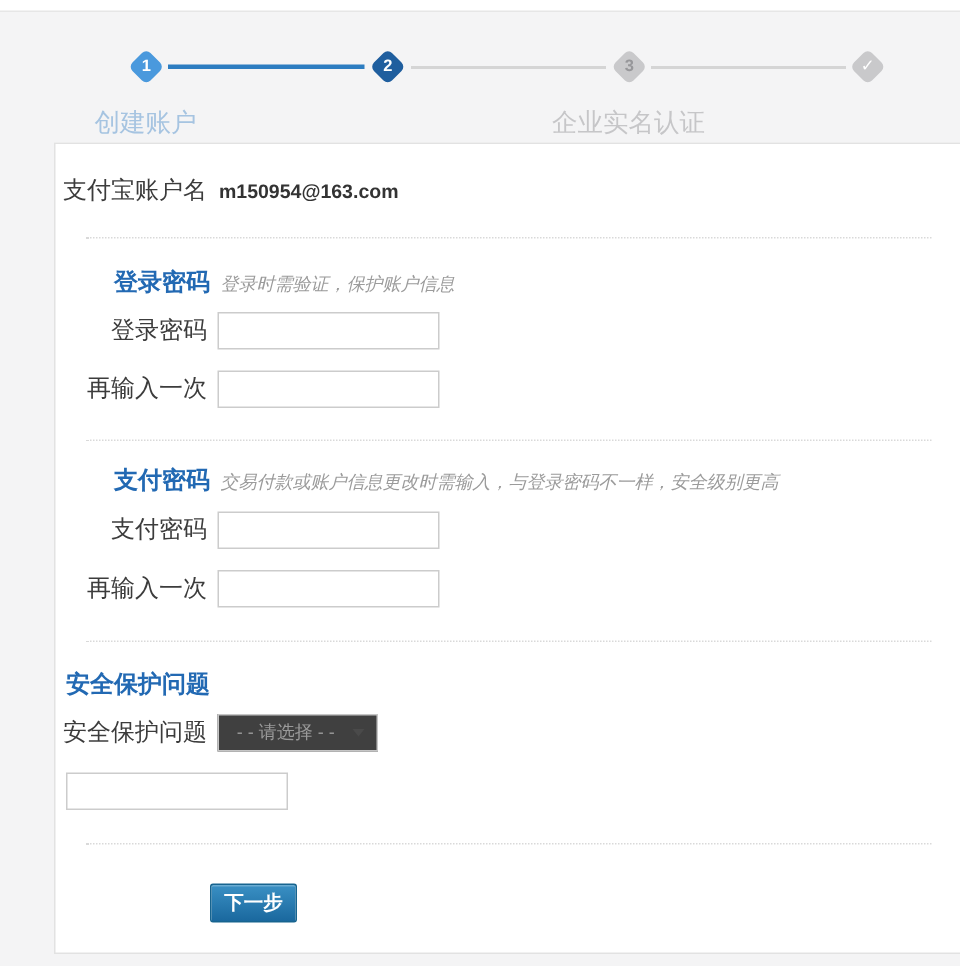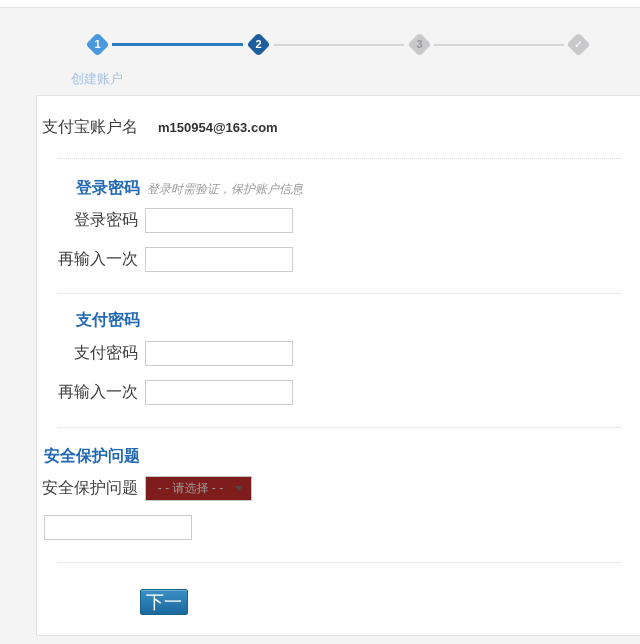--- a/index.html
+++ b/index.html
@@ -26,36 +26,36 @@
   .diamond .marker {
     display:block; width:17px; height:17px; line-height:17px;
     transform:rotate(-45deg); text-align:center;
     font-size:11px; font-weight:bold; color:#fff;
   }
   .step-done .diamond   { background:#4a99dd; }
   .step-current .diamond{ background:#1f5e9e; }
   .step-pending .diamond{ background:#c9c9cb; }
   .step-pending .diamond .marker { color:#97979a; }
   .step-pending .diamond .marker.check { color:#ffffff; }
-  .step-label { margin-top:8px; font-size:13px; }
+  .step-label { margin-top:8px; font-size:17px; }
   .step-done .step-label    { color:#a6c4e1; }
   .step-current .step-label { color:#2f6da8; font-weight:bold;margin-top:48px; }
   .step-pending .step-label { color:#c6c6c8; }
   .connector { position:absolute; }
   .connector.blue { top:34px; height:3px; background:#2d7dc1; }
   .connector.gray { top:35px; height:2px; background:#d5d5d5; }
   
   .panel {
     position:absolute; left:36px; top:95px;
     width:616px; height:541px;
     background:#ffffff; border:1px solid #e2e2e2;
   }
   .account-row { margin-top:21px; display:flex; align-items:center; }
   .form-label-col { width:101px; text-align:right; font-size:16px; color:#3c3c3c; }
-  .account-value { margin-left:20px; font-weight:bold; color:#333; font-size:13px; }
+  .account-value { margin-left:8px; font-weight:bold; color:#333; font-size:13px; }
   .divider { margin:20px 30px 0 20px; border-top:1px dotted #d9d9d9; height:0; }
   .divider.d2 { margin-top:21px; }
   .divider.d3 { margin-top:22px; }
   .divider.d4 { margin-top:22px; }
   .sec-head { display:flex; align-items:baseline; }
   .sec-head.login { margin-top:19px; }
   .sec-head.pay { margin-top:16px; }
   .sec-head.security { margin-top:18px; }
   .sec-title { width:103px; text-align:right; font-size:16px; font-weight:bold; color:#2269b3; }
   .sec-hint { margin-left:7px; font-size:12px; color:#9b9b9b;font-style:italic; }
@@ -63,35 +63,35 @@
   .form-row.r1 { margin-top:9px; }
   .form-row.r2 { margin-top:14px; }
   .form-row.r3 { margin-top:10px; }
   .text-input {
     margin-left:7px; width:148px; height:25px;
     border:1px solid #cccccc; background:#fff;
     font-family:inherit; font-size:13px; padding:0 5px; color:#333;
   }
   .select-box {
     margin-left:7px; width:107px; height:25px;
-    border:1px solid #c6c6c6; background:#7f1d1d;
+    border:1px solid #c6c6c6; background:#404040;
     display:flex; align-items:center; cursor:pointer;
   }
   .select-text { flex:1; text-align:center; font-size:12px; color:#9a9a9a; }
   .caret-down {
     width:0; height:0; margin-right:8px;
     border-left:4px solid transparent; border-right:4px solid transparent;
     border-top:5px solid #4a4a4a;
   }
   .button-row { margin-top:26px; padding-left:103px; }
   .next-btn {
-    width:48px; height:26px;
+    width:58px; height:26px;
     background:linear-gradient(#3a90c4,#1a689e);
     border:1px solid #17648f; border-radius:2px;
-    color:#ffffff; font-weight:normal; font-size:18px;
+    color:#ffffff; font-weight:bold; font-size:13px;
     font-family:inherit; cursor:pointer;
     box-shadow:inset 0 1px 0 rgba(255,255,255,.25);
   }
 </style>
 </head>
 <body>
 
 <div class="top-strip"></div>
 
 <div class="stepper">
@@ -116,20 +116,21 @@
       </div>
     <div class="step-label">填写账户信息</div>
   </div>
 
   <div class="step-item step-pending" style="left:358px;">
     <div class="diamond-wrap">
         <div class="diamond">
           <span class="marker">3</span>
         </div>
       </div>
+    <div class="step-label">企业实名认证</div>
   </div>
 
   <div class="step-item step-pending" style="left:517px;">
     <div class="diamond-wrap">
         <div class="diamond">
           <span class="marker check">✓</span>
         </div>
       </div>
   </div>
 </div>
@@ -153,20 +154,21 @@
   </div>
   <div class="form-row r2">
     <label class="form-label-col">再输入一次</label>
     <input class="text-input" type="password" value="" style="">
   </div>
 
   <div class="divider d2"></div>
 
   <div class="sec-head pay">
     <span class="sec-title">支付密码</span>
+    <span class="sec-hint">交易付款或账户信息更改时需输入，与登录密码不一样，安全级别更高</span>
   </div>
   <div class="form-row r3">
     <label class="form-label-col">支付密码</label>
     <input class="text-input" type="password" value="" style="">
   </div>
   <div class="form-row r2">
     <label class="form-label-col">再输入一次</label>
     <input class="text-input" type="password" value="" style="">
   </div>
 

